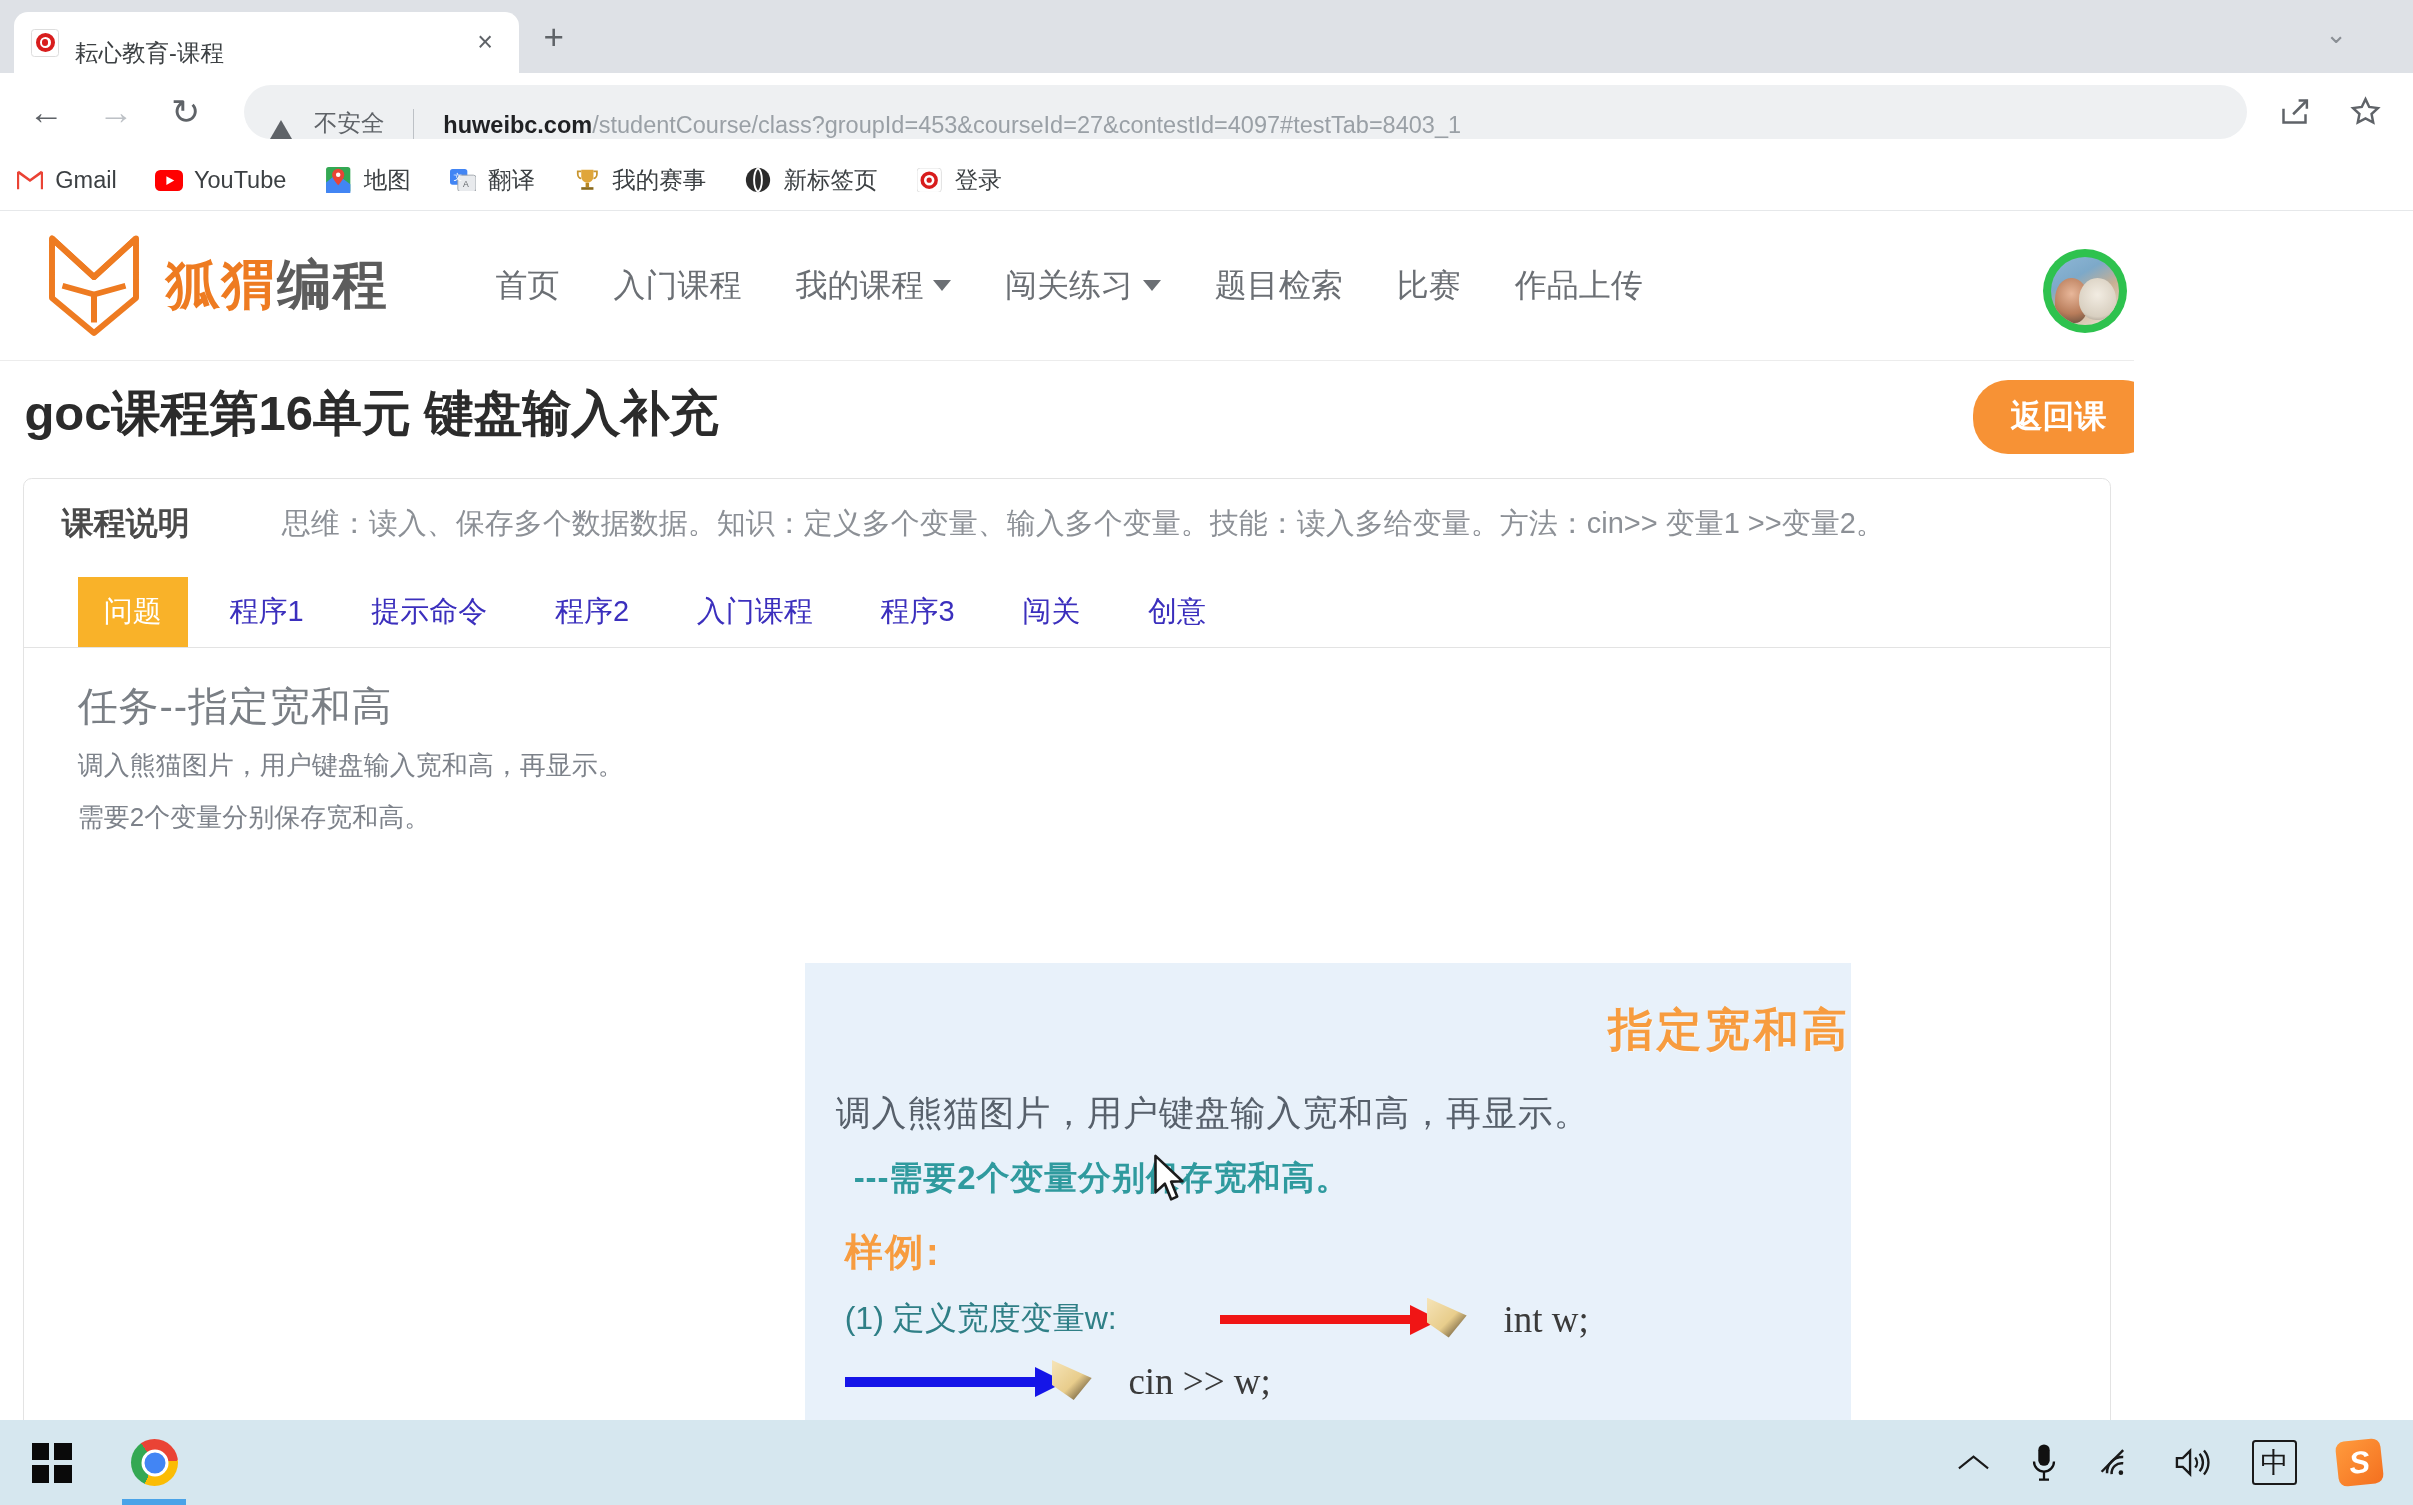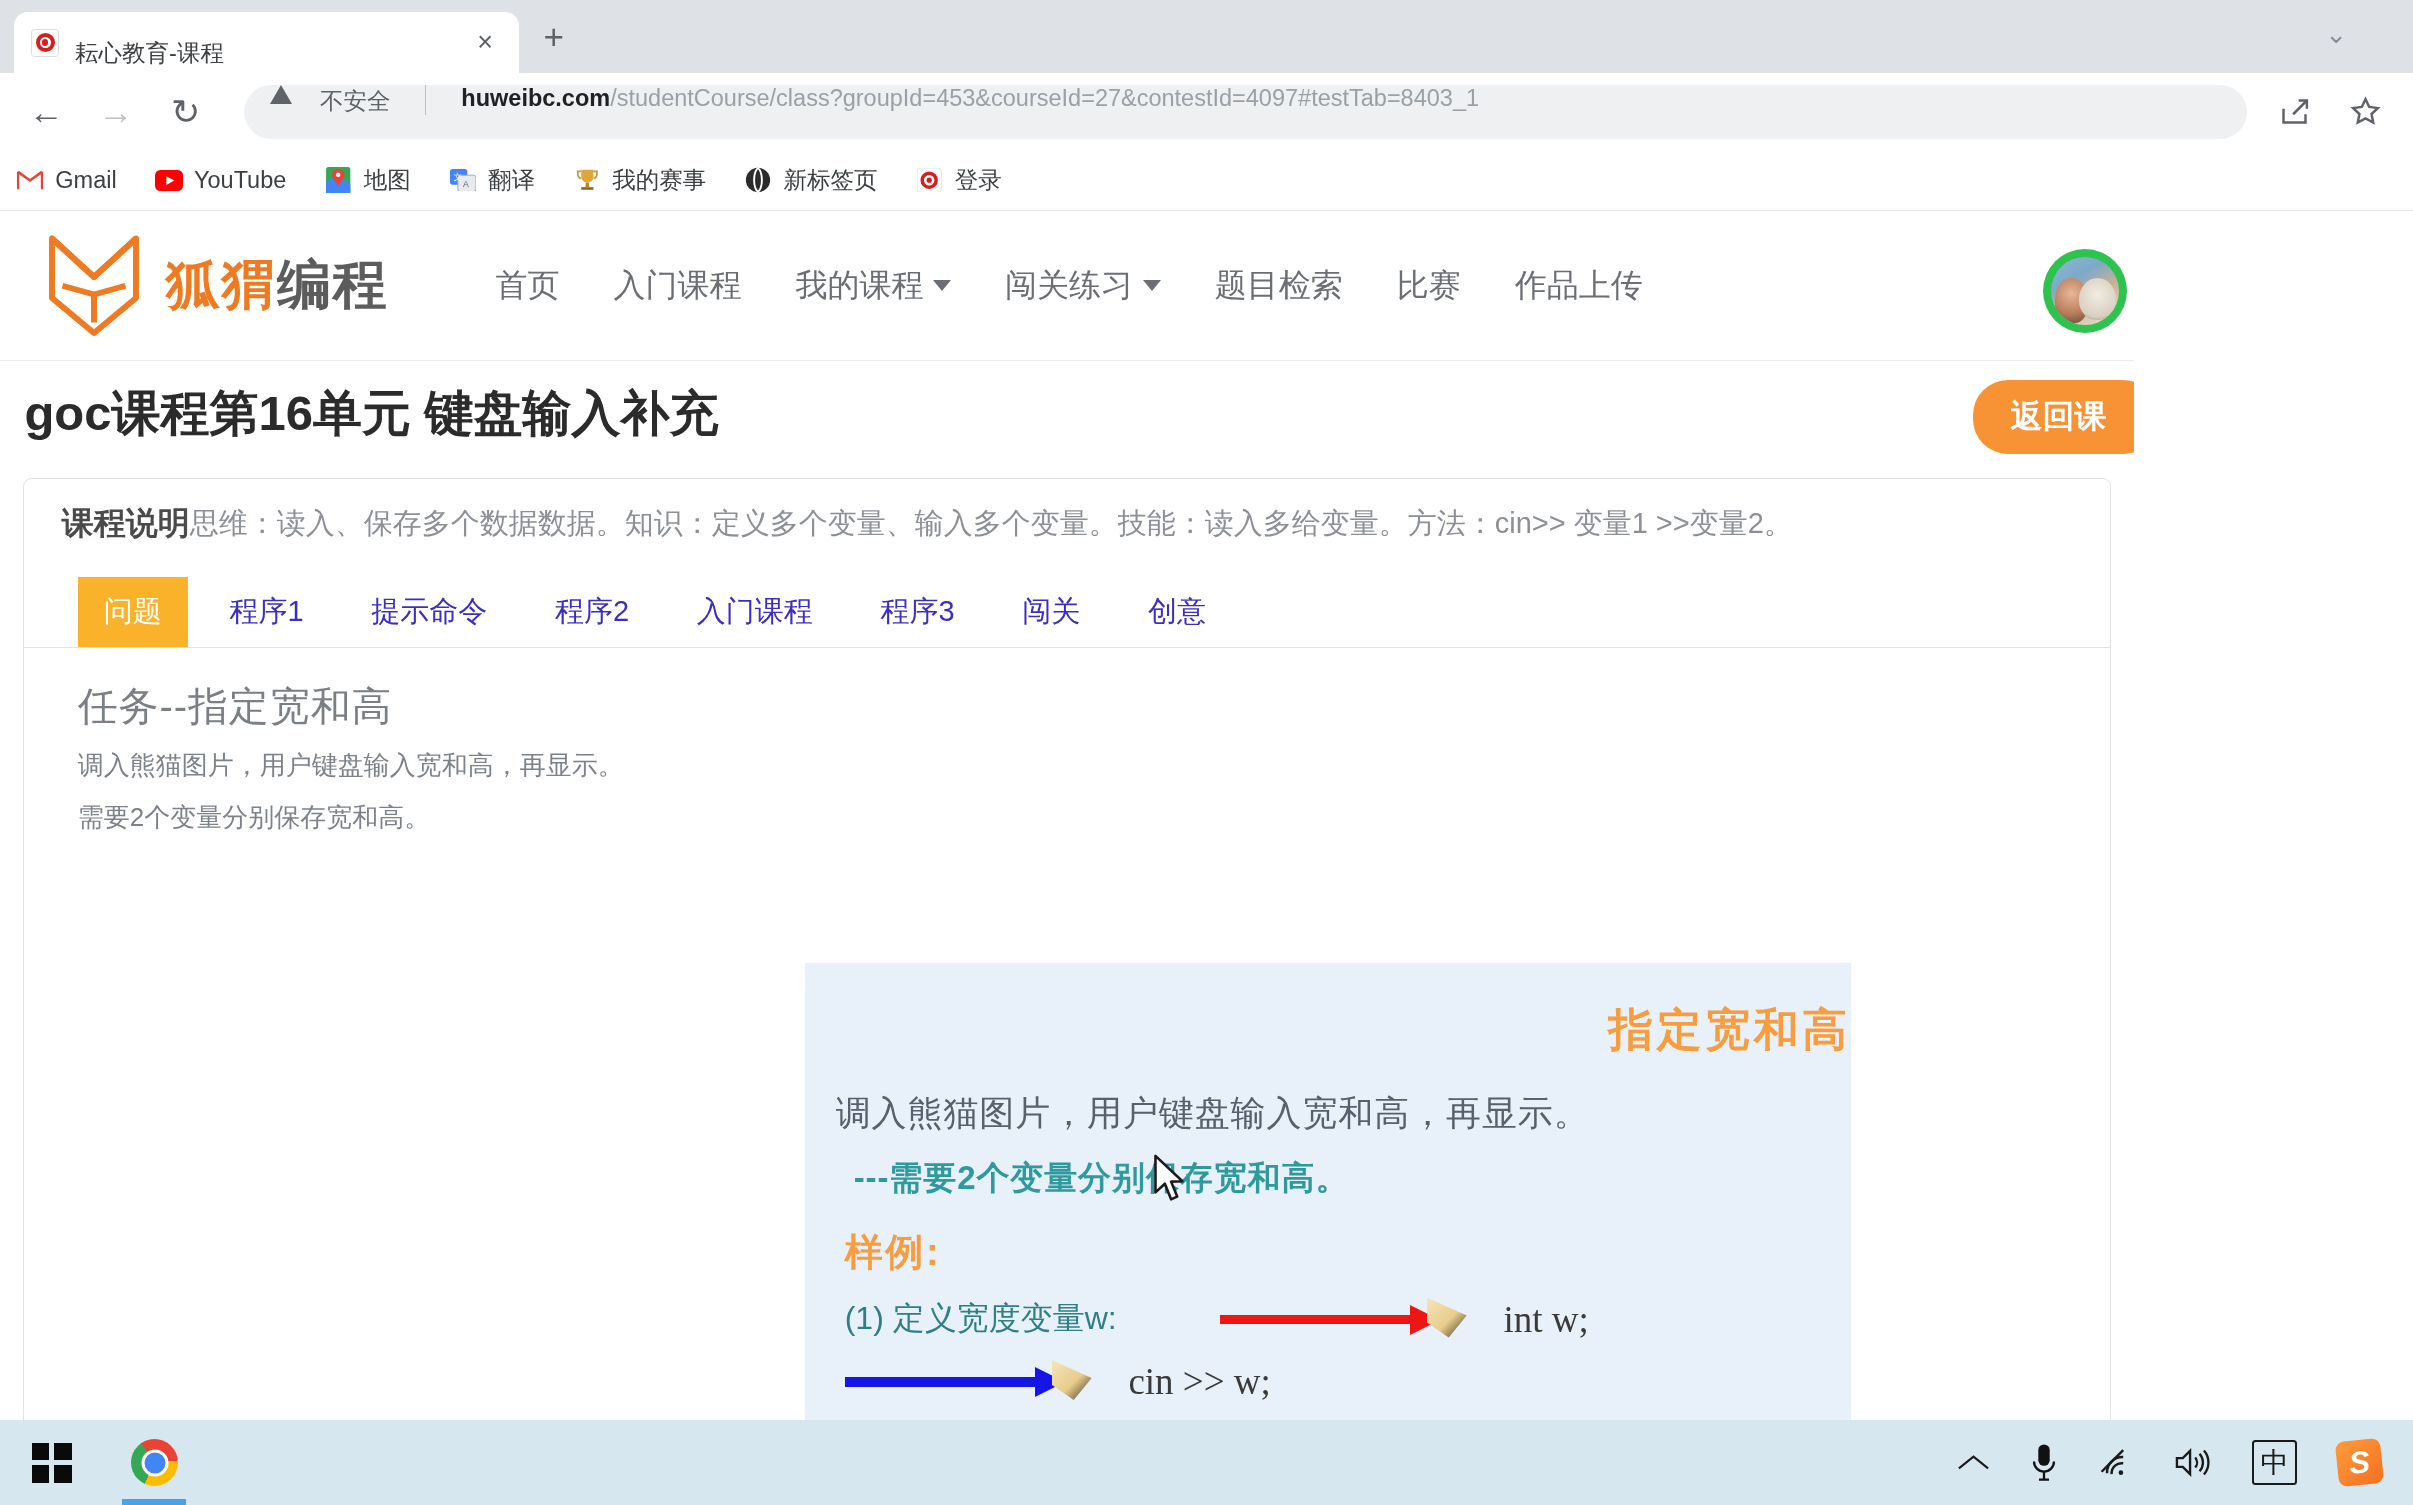--- a/index.html
+++ b/index.html
@@ -45,21 +45,21 @@
   }
 
   .toolbar {
     height: 77px; background: #ffffff; display: flex; align-items: center;
     padding: 0 22.7px; gap: 22.7px;
   }
   .nav-btn { font-size: 35px; color: #5f6368; width: 47px; text-align: center; line-height: 1; font-weight: 300;}
   .nav-btn.disabled { color: #bdc1c6; }
   .omnibox {
     flex: 1 1 auto; height: 54px; background: #eef0f2; border-radius: 30px;
-    display: flex; align-items: flex-start; padding: 0 26px; gap: 28px; margin-left: 12.2px;
+    display: flex; align-items: flex-end; padding: 0 26px; gap: 22px; margin-left: 12.2px;
   }
   .warn-tri {
     width: 0; height: 0; border-left: 11.3px solid transparent;
     border-right: 11.3px solid transparent; border-bottom: 19px solid #5f6368;
     position: relative;
   }
   .omni-insecure { font-size: 23.5px; color: #5f6368; }
   .omni-sep { width: 0.9px; height: 30px; background: #bdc1c6; margin: 0 7px; }
   .omni-url { font-size: 23.5px; color: #9aa0a6; white-space: nowrap; overflow: hidden; }
   .omni-url b { color: #202124; font-weight: 700; }
@@ -123,21 +123,21 @@
     background: #f79235; color: #ffffff; font-size: 32px; font-weight: 700;
     border: none; border-radius: 35px; padding: 15px 52px 15px 37px; white-space: nowrap;
   }
 
   .content-card {
     margin: 12.2px 22.7px 0 22.7px; border: 0.9px solid #e3e3e3; border-radius: 8.7px;
     background: #fff; height: 976px; position: relative; overflow: hidden;
   }
   .desc-row { display: flex; align-items: center; padding: 22.7px 0 22.7px 38px; gap: 0; }
   .desc-label { font-size: 32px; font-weight: 700; color: #4a4a4a; white-space: nowrap; }
-  .desc-text { font-size: 29px; color: #8c9096; white-space: nowrap; }
+  .desc-text { font-size: 29px; color: #8c9096; margin-left: 92px; white-space: nowrap; }
 
   .tabs {
     display: flex; align-items: stretch; border-bottom: 0.9px solid #e3e3e3;
     margin: 8.7px 0 0 0; padding-left: 54px; height: 71px;
   }
   .tab-item {
     font-size: 29px; color: #3b2fbd; display: flex; align-items: center;
     padding: 0 26px; white-space: nowrap; margin-right: 15.7px;
   }
   .tab-item.active { background: #f9b229; color: #ffffff; font-weight: 400; margin-right: 15.7px; }

